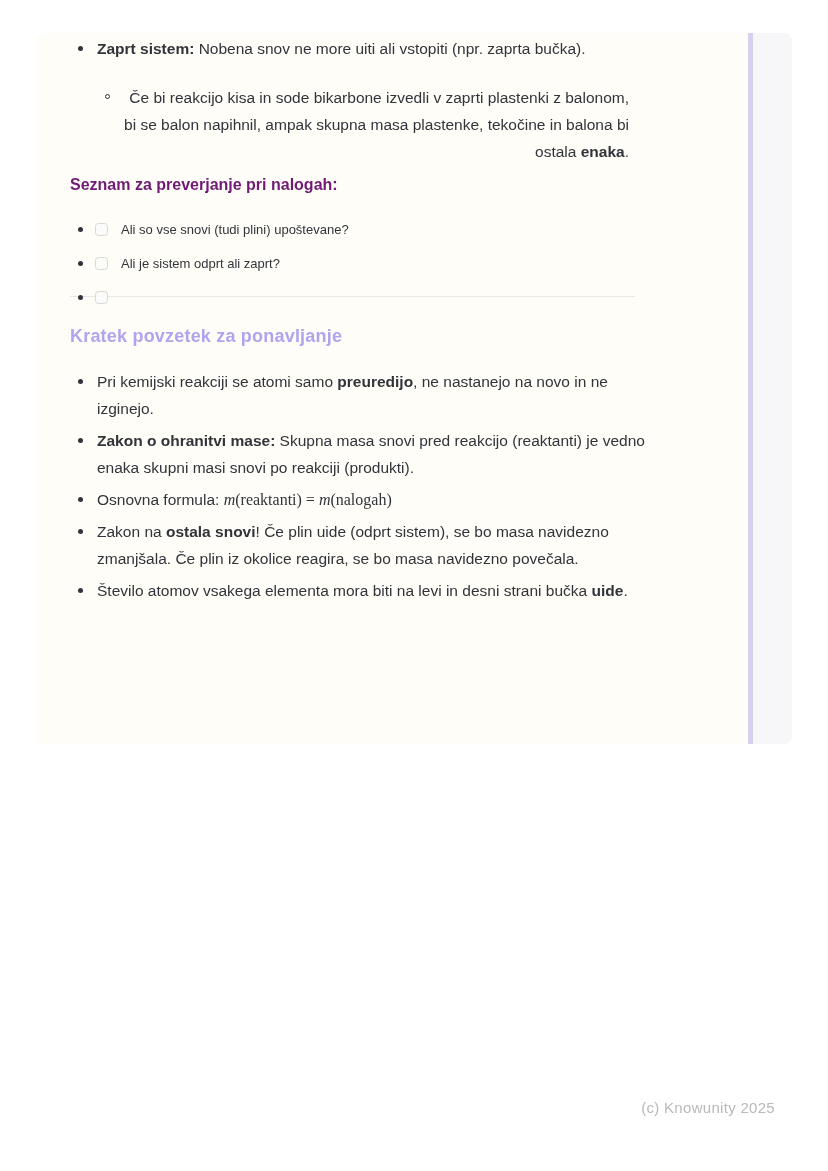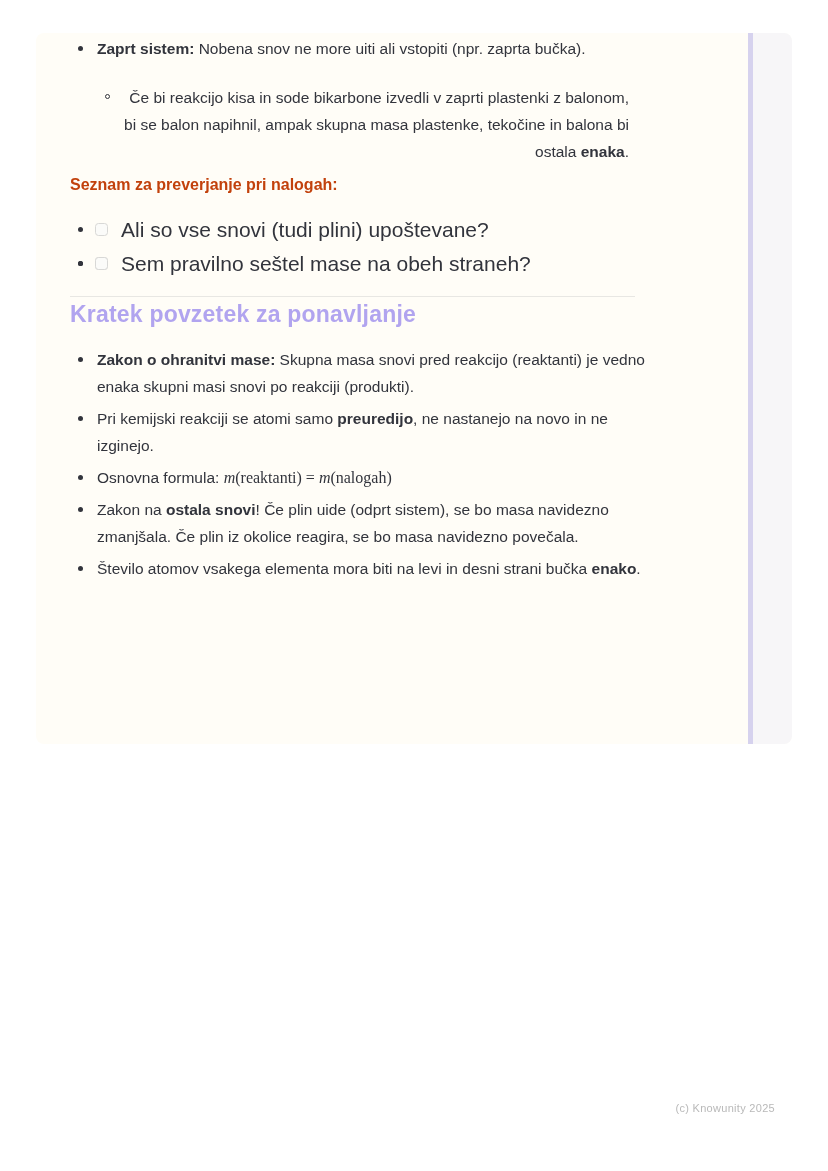--- a/index.html
+++ b/index.html
@@ -55,47 +55,48 @@
   .circ {
     position: absolute; left: 35px; top: 10px;
     width: 5px; height: 5px; border-radius: 50%;
     border: 1.5px solid #32343c;
     background: transparent;
   }
 
   h3.check-heading {
     margin-top: 6px;
     font-size: 16px; line-height: 27px; font-weight: 700;
-    color: #c2410c;
+    color: #701a75;
   }
 
   ul.checklist { list-style: none; margin-top: 18px; }
   ul.checklist li {
     position: relative;
     padding-left: 51px;
-    font-size: 21px; line-height: 27px;
+    font-size: 13px; line-height: 27px;
     margin-bottom: 7px;
   }
   .checkbox {
     position: absolute; left: 25px; top: 7px;
     width: 13px; height: 13px;
     border: 1px solid #d8d8d6;
     border-radius: 3.5px;
     background: #fbfbf9;
   }
 
   hr.divider {
     border: none;
     border-top: 1px solid #e8e7e3;
     margin-top: 19px;
     width: 565px;
   }
 
   h2.summary-heading {
-    font-size: 23px; line-height: 34px; font-weight: 700;
+    margin-top: 22px;
+    font-size: 18px; line-height: 34px; font-weight: 700;
     color: #b1a4ef;
     letter-spacing: 0.2px;
   }
 
   ul.summary { list-style: none; margin-top: 15px; }
   ul.summary li {
     position: relative;
     padding-left: 27px;
     font-size: 15.5px; line-height: 27px;
     margin-bottom: 5px;
@@ -103,21 +104,21 @@
   }
   ul.summary li .txt { max-width: 548px; }
 
   .b { font-weight: 700; }
   .i { font-style: italic; }
   .sf { font-family: "Liberation Serif", "DejaVu Serif", serif; font-size: 16px; }
 
   .footer {
     position: absolute;
     top: 1101px; right: 53px;
-    font-size: 11px; line-height: 14px;
+    font-size: 15px; line-height: 14px;
     color: #b9b9b9;
     letter-spacing: 0.3px;
   }
 </style>
 </head>
 <body>
 
 <div class="canvas">
 
   <div class="page-card">
@@ -140,52 +141,52 @@
 
       <ul class="checklist">
         <li>
           <span class="dot"></span>
           <span class="checkbox"></span>
           <span>Ali so vse snovi (tudi plini) upoštevane?</span>
         </li>
         <li>
           <span class="dot"></span>
           <span class="checkbox"></span>
+          <span>Ali je sistem odprt ali zaprt?</span>
         </li>
         <li>
           <span class="dot"></span>
           <span class="checkbox"></span>
-          <span>Sem pravilno seštel mase na obeh straneh?</span>
         </li>
       </ul>
 
       <hr class="divider">
 
       <h2 class="summary-heading">Kratek povzetek za ponavljanje</h2>
 
       <ul class="summary">
         <li>
           <span class="dot"></span>
-          <div class="txt"><span class="b">Zakon o ohranitvi mase:</span><span> Skupna masa snovi pred reakcijo (reaktanti) je vedno enaka skupni masi snovi po reakciji (produkti).</span></div>
+          <div class="txt"><span>Pri kemijski reakciji se atomi samo </span><span class="b">preuredijo</span><span>, ne nastanejo na novo in ne izginejo.</span></div>
         </li>
         <li>
           <span class="dot"></span>
-          <div class="txt"><span>Pri kemijski reakciji se atomi samo </span><span class="b">preuredijo</span><span>, ne nastanejo na novo in ne izginejo.</span></div>
+          <div class="txt"><span class="b">Zakon o ohranitvi mase:</span><span> Skupna masa snovi pred reakcijo (reaktanti) je vedno enaka skupni masi snovi po reakciji (produkti).</span></div>
         </li>
         <li>
           <span class="dot"></span>
           <div class="txt"><span>Osnovna formula: </span><span class="i sf">m</span><span class="sf">(reaktanti) = </span><span class="i sf">m</span><span class="sf">(nalogah)</span></div>
         </li>
         <li>
           <span class="dot"></span>
           <div class="txt"><span>Zakon na </span><span class="b">ostala snovi</span><span>! Če plin uide (odprt sistem), se bo masa navidezno zmanjšala. Če plin iz okolice reagira, se bo masa navidezno povečala.</span></div>
         </li>
         <li>
           <span class="dot"></span>
-          <div class="txt"><span>Število atomov vsakega elementa mora biti na levi in desni strani bučka </span><span class="b">enako</span><span>.</span></div>
+          <div class="txt"><span>Število atomov vsakega elementa mora biti na levi in desni strani bučka </span><span class="b">uide</span><span>.</span></div>
         </li>
       </ul>
 
     </div>
   </div>
 
   <div class="footer">(c) Knowunity 2025</div>
 
 </div>
 

